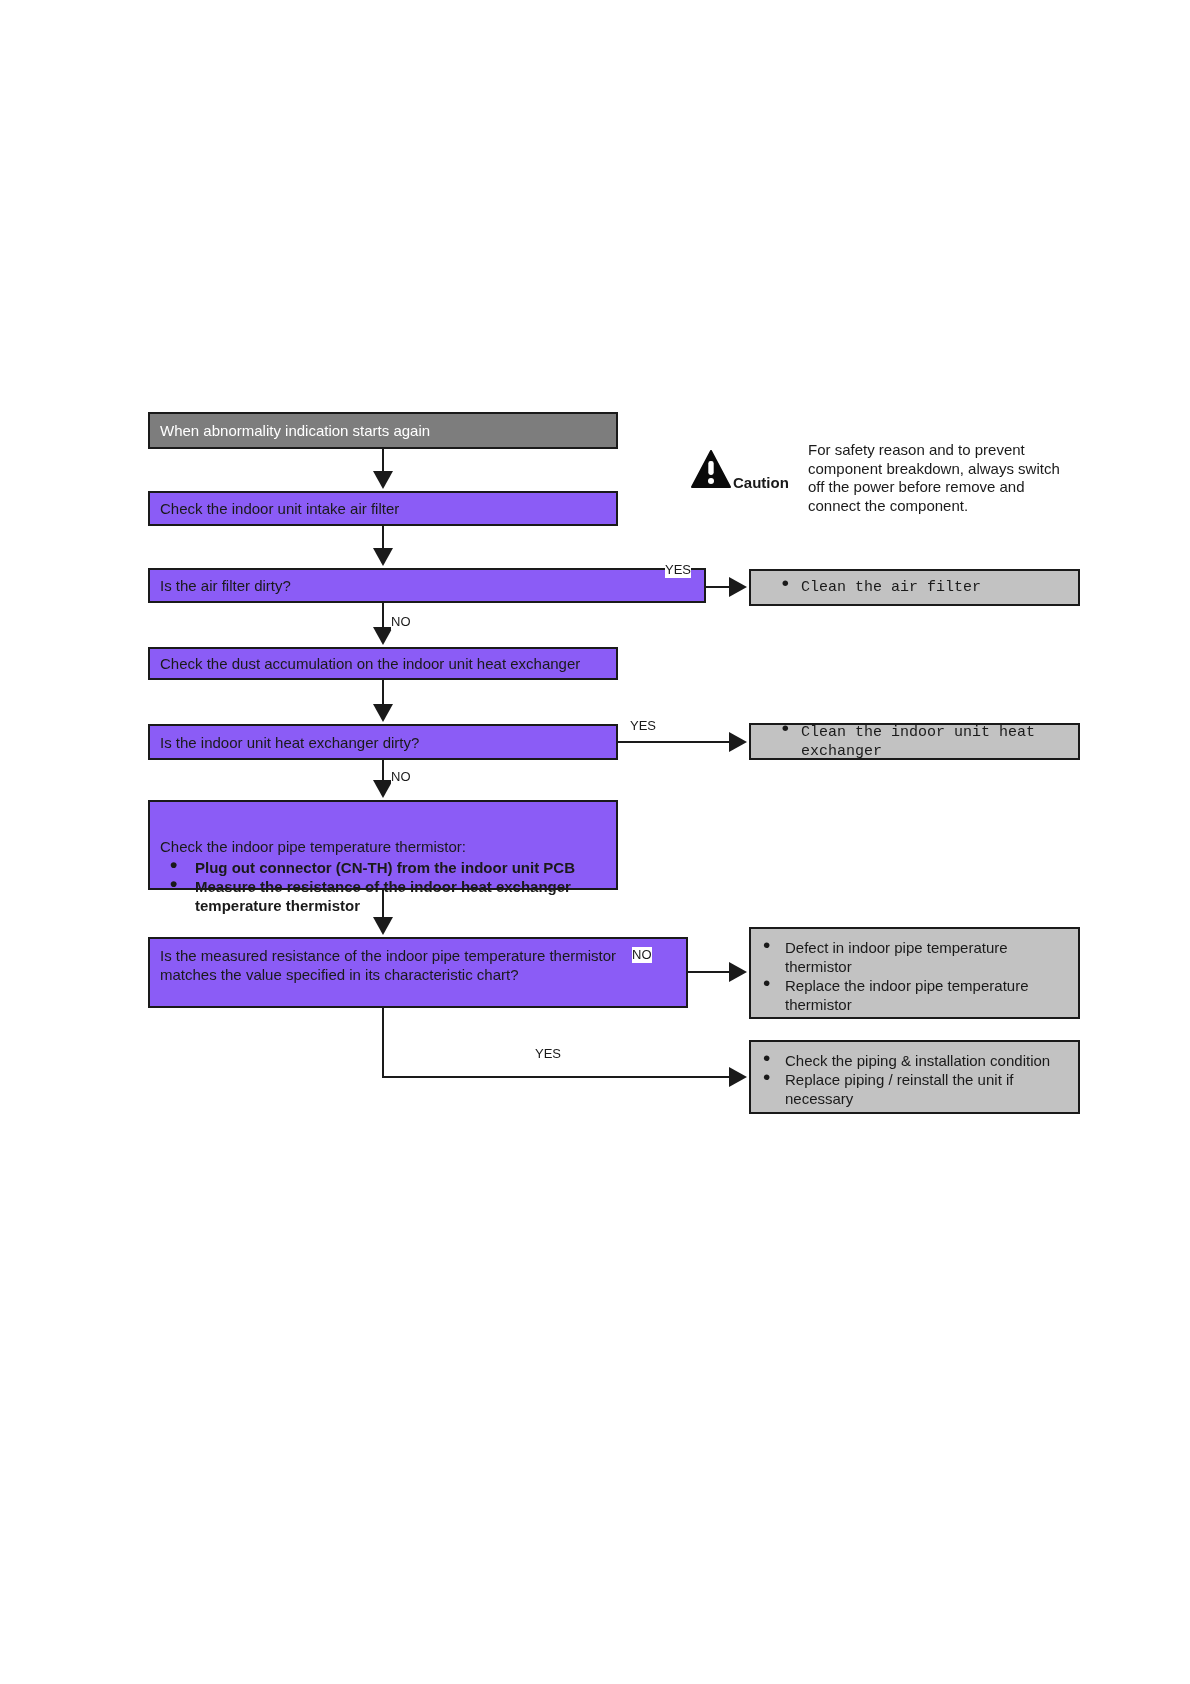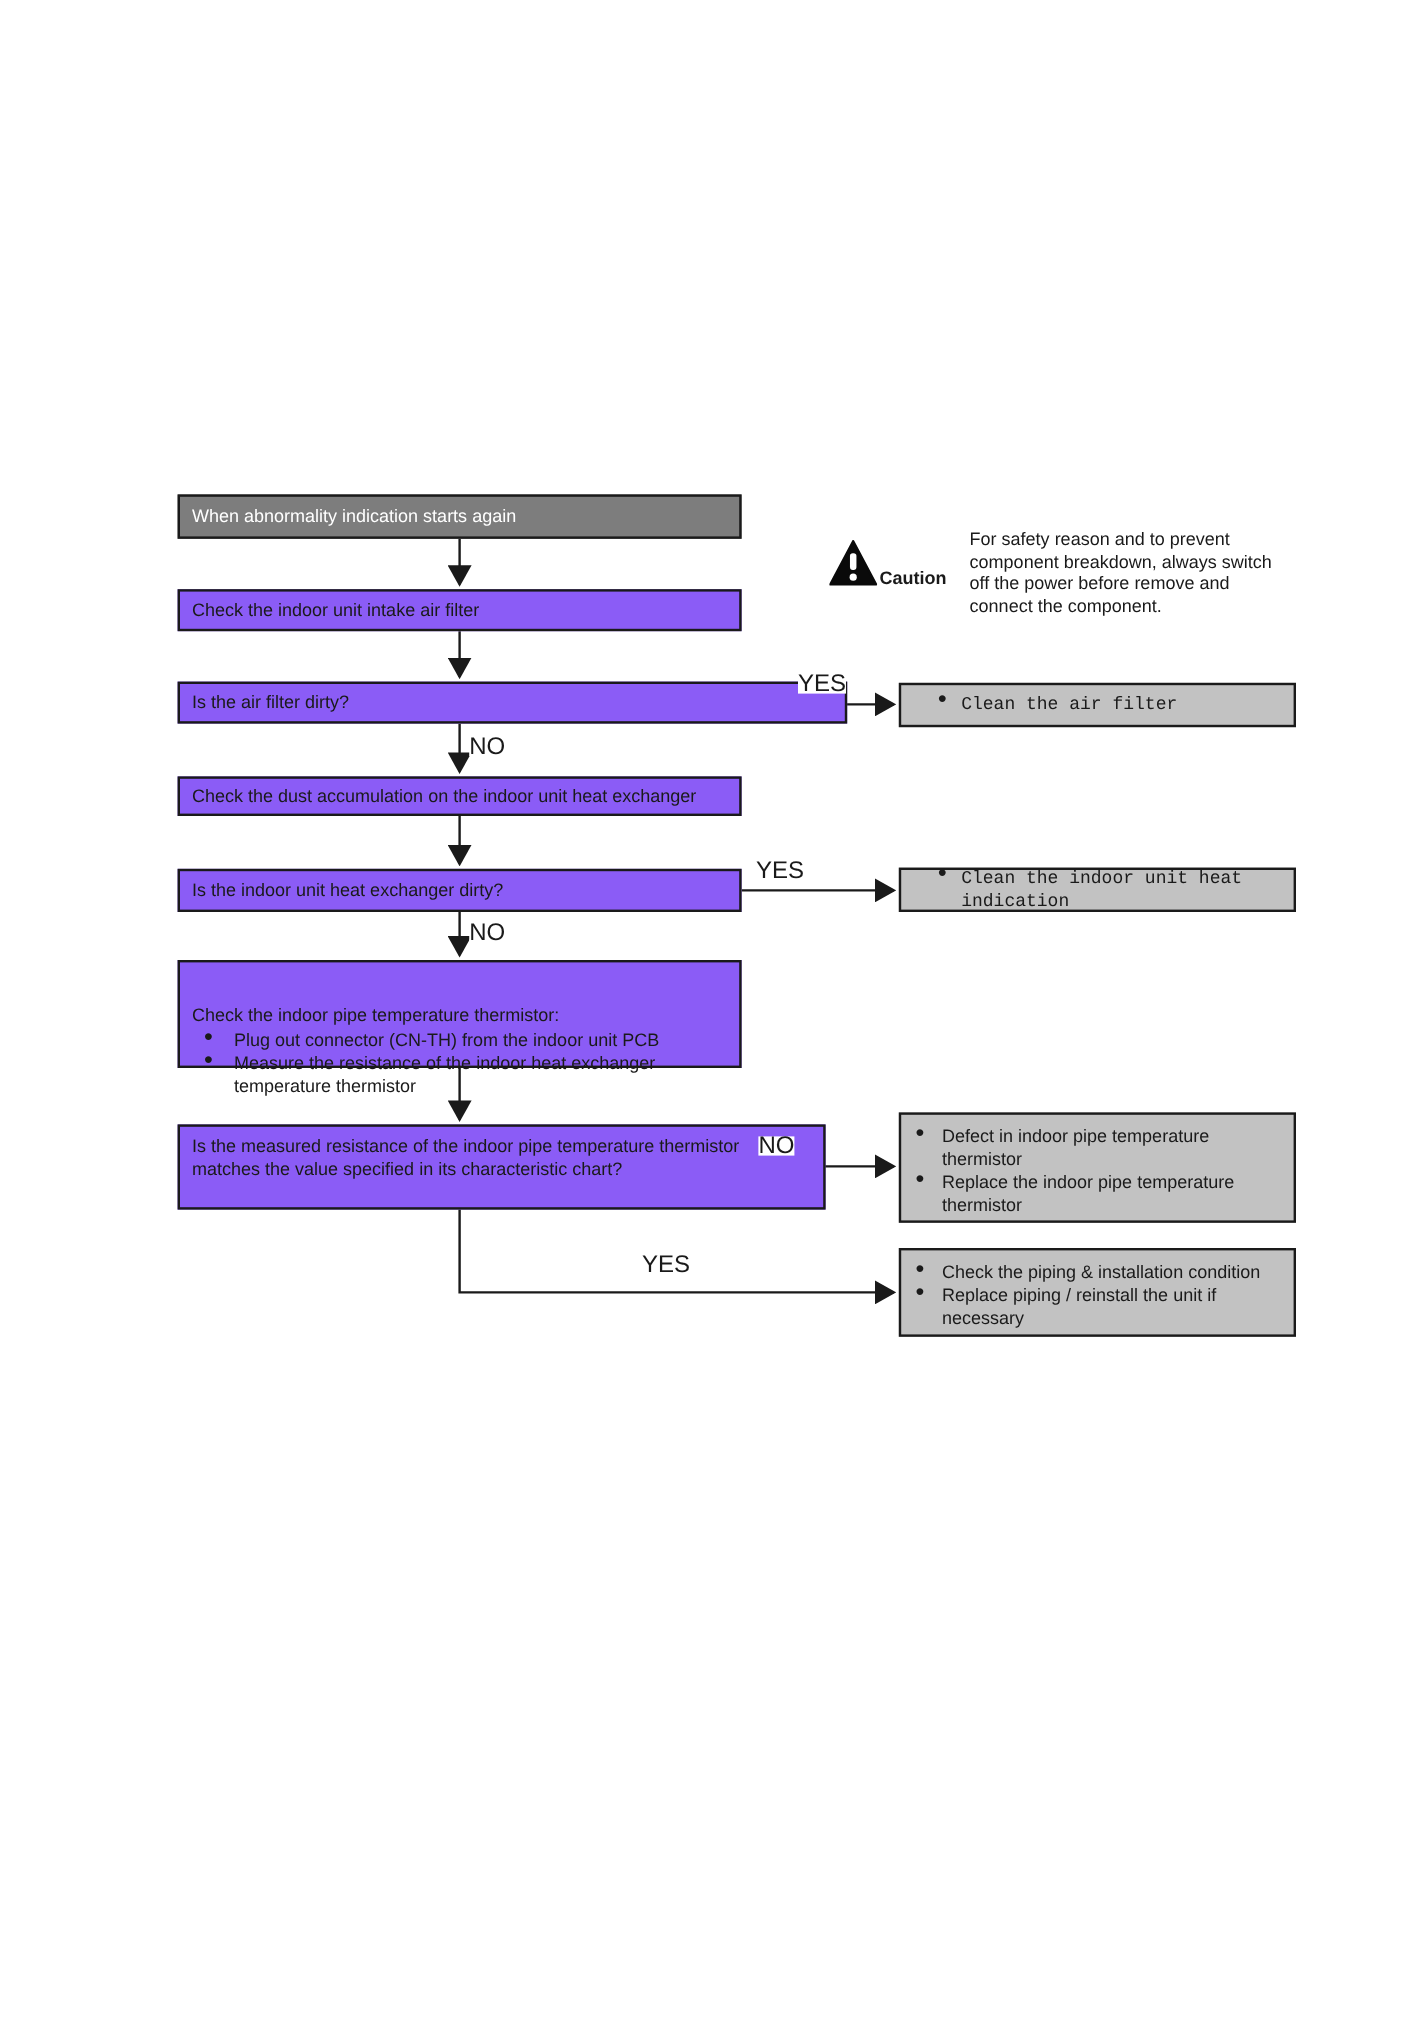--- a/index.html
+++ b/index.html
@@ -38,31 +38,32 @@
   .action-box li::before{
     content:"\2022";
     position:absolute;left:12px;top:-3px;
     font-size:21px;
   }
   .proc-box .title{padding-left:0;margin-top:28px;}
   .proc-box li{
     position:relative;
     padding-left:35px;
     line-height:19px;
+    font-weight:bold;
   }
   .proc-box li::before{
     content:"\2022";
     position:absolute;left:10px;top:-3px;
     font-size:21px;
   }
   .action-box.center-one{display:flex;align-items:center;}
   .action-box.center-one ul{margin:16px;font-family:Liberation Mono, monospace;}
   .flow-label{
     position:absolute;
-    font-size:20px;
+    font-size:13px;
     background:#ffffff;
     line-height:16px;
   }
   .caution-label{
     position:absolute;
     font-weight:bold;
     font-size:15px;
   }
   .caution-note{
     position:absolute;
@@ -126,21 +127,21 @@
   <div class="box center" style="left:148px;top:647px;width:470px;height:33px;">
     <span>Check the dust accumulation on the indoor unit heat exchanger</span>
   </div>
 
   <div class="box center" style="left:148px;top:724px;width:470px;height:36px;">
     <span>Is the indoor unit heat exchanger dirty?</span>
   </div>
 
   <div class="box action-box center-one" style="left:749px;top:723px;width:331px;height:37px;">
     <ul>
-      <li>Clean the indoor unit heat indication</li>
+      <li>Clean the indoor unit heat exchanger</li>
     </ul>
   </div>
 
   <div class="box multiline proc-box" style="left:148px;top:800px;width:470px;height:90px;">
     <div class="title">Check the indoor pipe temperature thermistor:</div>
     <ul>
       <li>Plug out connector (CN-TH) from the indoor unit PCB</li>
       <li>Measure the resistance of the indoor heat exchanger temperature thermistor</li>
     </ul>
   </div>

